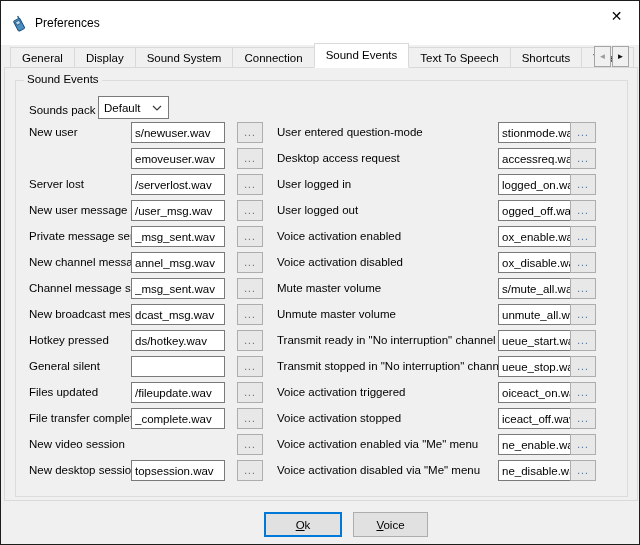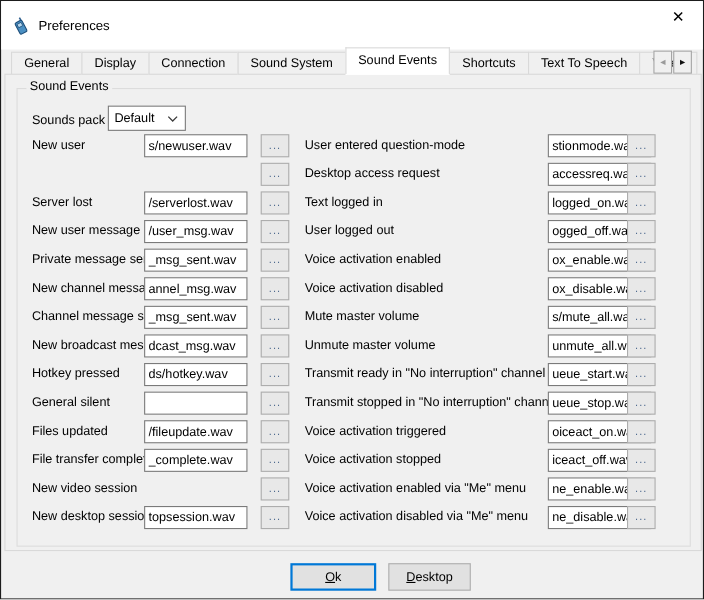--- a/index.html
+++ b/index.html
@@ -127,25 +127,25 @@
     </svg>
     <span class="title-text">Preferences</span>
     <div class="close-btn">
       <span>✕</span>
     </div>
   </div>
 
   <div class="tabbar">
     <div class="tab">General</div>
     <div class="tab">Display</div>
+    <div class="tab">Sound System</div>
     <div class="tab">Connection</div>
-    <div class="tab">Sound System</div>
     <div class="tab selected">Sound Events</div>
+    <div class="tab">Text To Speech</div>
     <div class="tab">Shortcuts</div>
-    <div class="tab">Text To Speech</div>
     <div class="tab">Video</div>
   </div>
   <div class="tab-scroller">
     <button class="scroll-btn left">
       <span>◄</span>
     </button>
     <button class="scroll-btn right">
       <span>►</span>
     </button>
   </div>
@@ -163,20 +163,21 @@
     </svg>
   </div>
 
   <div class="col col-left" id="col-left">
       <div class="row">
     <span class="lbl">New user</span>
     <input class="field" type="text" value="s/newuser.wav" style="">
     <button class="browse">...</button>
   </div>
       <div class="row">
+    <input class="field" type="text" value="emoveuser.wav" style="">
     <button class="browse">...</button>
   </div>
       <div class="row">
     <span class="lbl">Server lost</span>
     <input class="field" type="text" value="/serverlost.wav" style="">
     <button class="browse">...</button>
   </div>
       <div class="row">
     <span class="lbl">New user message</span>
     <input class="field" type="text" value="/user_msg.wav" style="">
@@ -237,21 +238,21 @@
     <span class="lbl">User entered question-mode</span>
     <input class="field" type="text" value="stionmode.wav" style="">
     <button class="browse">...</button>
   </div>
       <div class="row">
     <span class="lbl">Desktop access request</span>
     <input class="field" type="text" value="accessreq.wav" style="">
     <button class="browse">...</button>
   </div>
       <div class="row">
-    <span class="lbl">Text logged in</span>
+    <span class="lbl">User logged in</span>
     <input class="field" type="text" value="logged_on.wav" style="">
     <button class="browse">...</button>
   </div>
       <div class="row">
     <span class="lbl">User logged out</span>
     <input class="field" type="text" value="ogged_off.wav" style="">
     <button class="browse">...</button>
   </div>
       <div class="row">
     <span class="lbl">Voice activation enabled</span>
@@ -302,16 +303,16 @@
     <span class="lbl">Voice activation disabled via "Me" menu</span>
     <input class="field" type="text" value="ne_disable.wav" style="">
     <button class="browse">...</button>
   </div>
     </div>
 
   <button class="btn btn-ok">
     <span>Ok</span>
   </button>
   <button class="btn btn-cancel">
-    <span>Desktop</span>
+    <span>Voice</span>
   </button>
 
 </div>
 
 </body></html>

